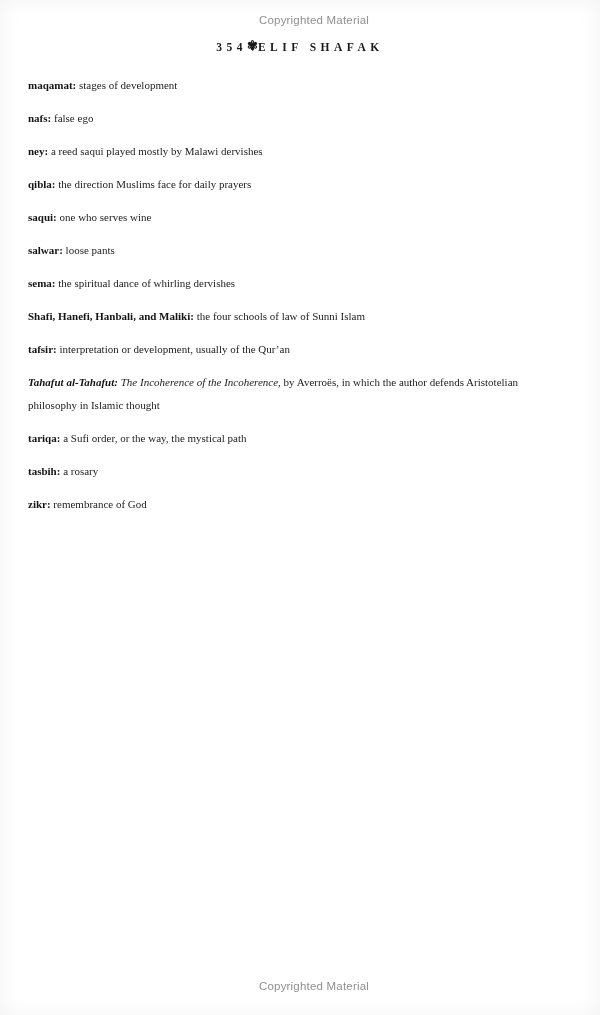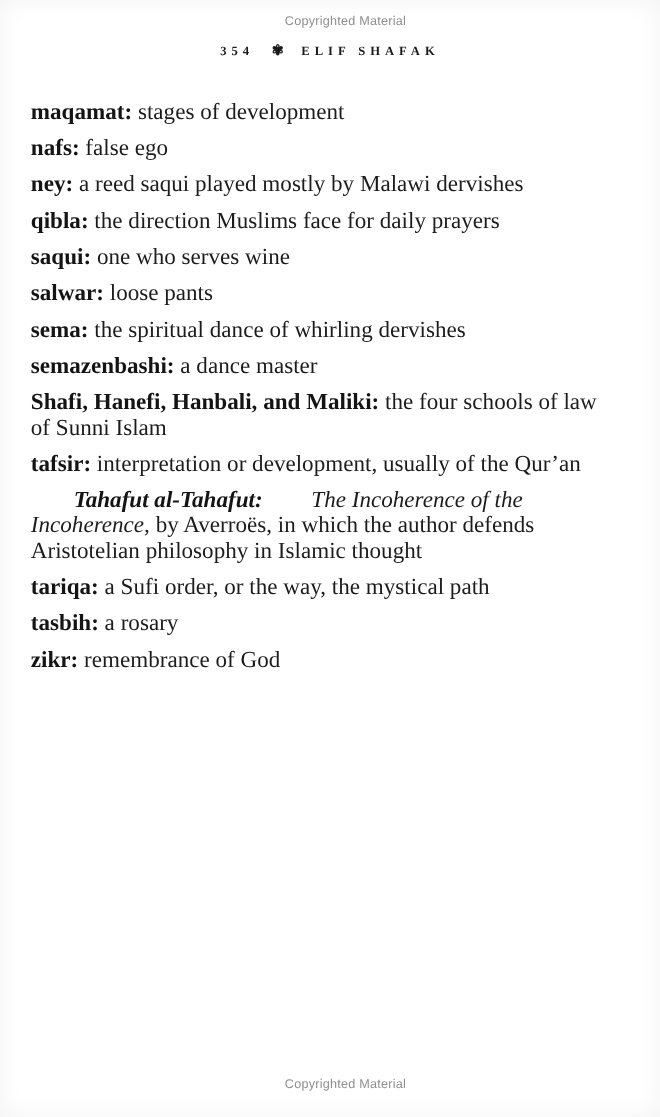--- a/index.html
+++ b/index.html
@@ -29,44 +29,43 @@
   }
   .copyright.top { top: 14px; }
   .copyright.bottom { top: 980px; }
   .header {
     position: absolute;
     top: 39px;
     left: 0; right: 0;
     display: flex;
     justify-content: center;
     align-items: center;
-    gap: 16px;
     font-weight: bold;
     font-size: 11.5px;
     color: #1a1a1a;
   }
   .header .spaced { letter-spacing: 4.5px; }
   .header .ornament {
     font-size: 13px;
     letter-spacing: 0;
     position: relative;
     top: -1px;
   }
   .glossary {
     position: absolute;
-    top: 90px;
+    top: 74px;
     left: 28px;
     width: 522px;
-    font-size: 21px;
+    font-size: 11px;
     line-height: 23px;
     color: #1c1c1c;
   }
   .entry { margin-bottom: 10px; }
   .term { font-weight: bold; color: #141414; }
-  .it { font-style: italic; margin-left: 39px; }
+  .it { font-style: italic; }
 </style>
 </head>
 <body>
 
 <div class="page">
 
   <div class="copyright top">Copyrighted Material</div>
 
   <div class="header">
     <span class="spaced">354</span>
@@ -104,24 +103,20 @@
     <p class="entry">
       <span class="term">salwar:</span>
       <span class="def">loose pants</span>
     </p>
 
     <p class="entry">
       <span class="term">sema:</span>
       <span class="def">the spiritual dance of whirling dervishes</span>
     </p>
 
-    <p class="entry">
-      <span class="term">semazenbashi:</span>
-      <span class="def">a dance master</span>
-    </p>
 
     <p class="entry">
       <span class="term">Shafi, Hanefi, Hanbali, and Maliki:</span>
       <span class="def">the four schools of law of Sunni Islam</span>
     </p>
 
 
     <p class="entry">
       <span class="term">tafsir:</span>
       <span class="def">interpretation or development, usually of the Qur’an</span>

